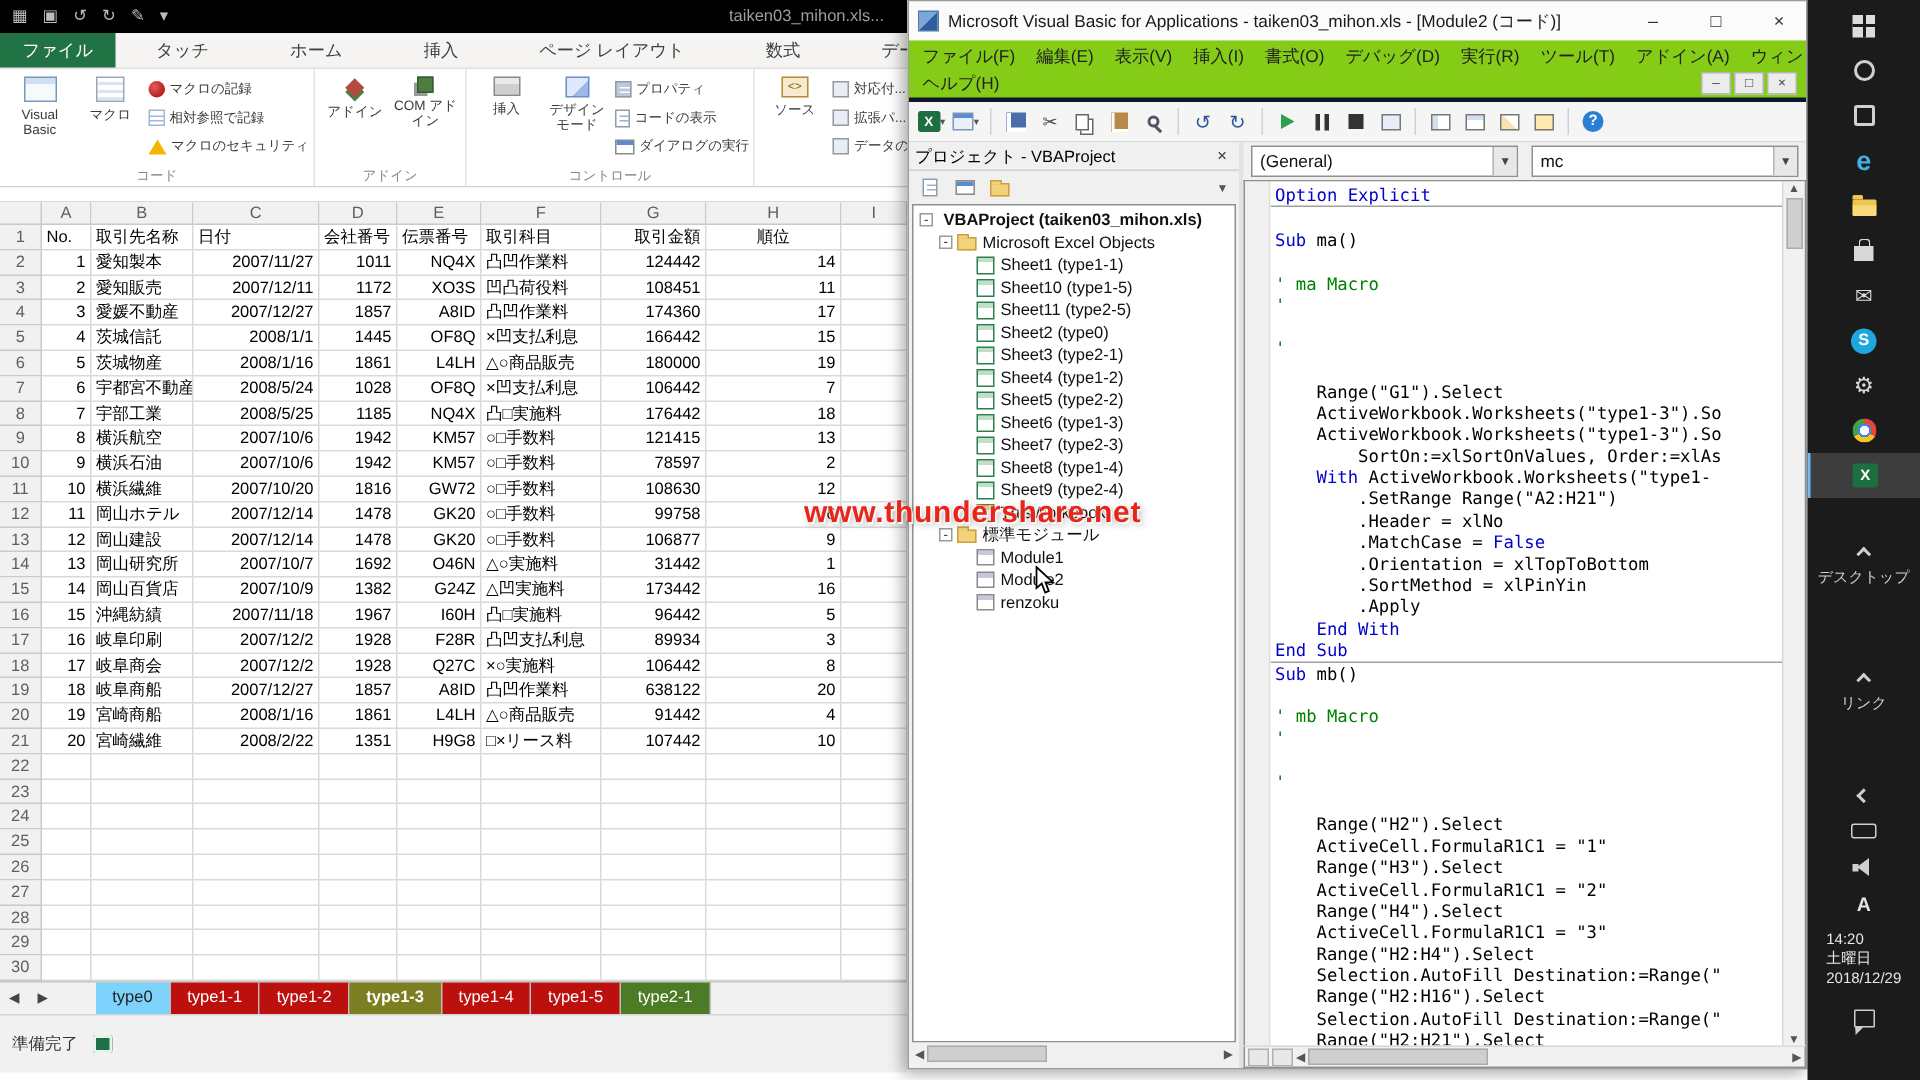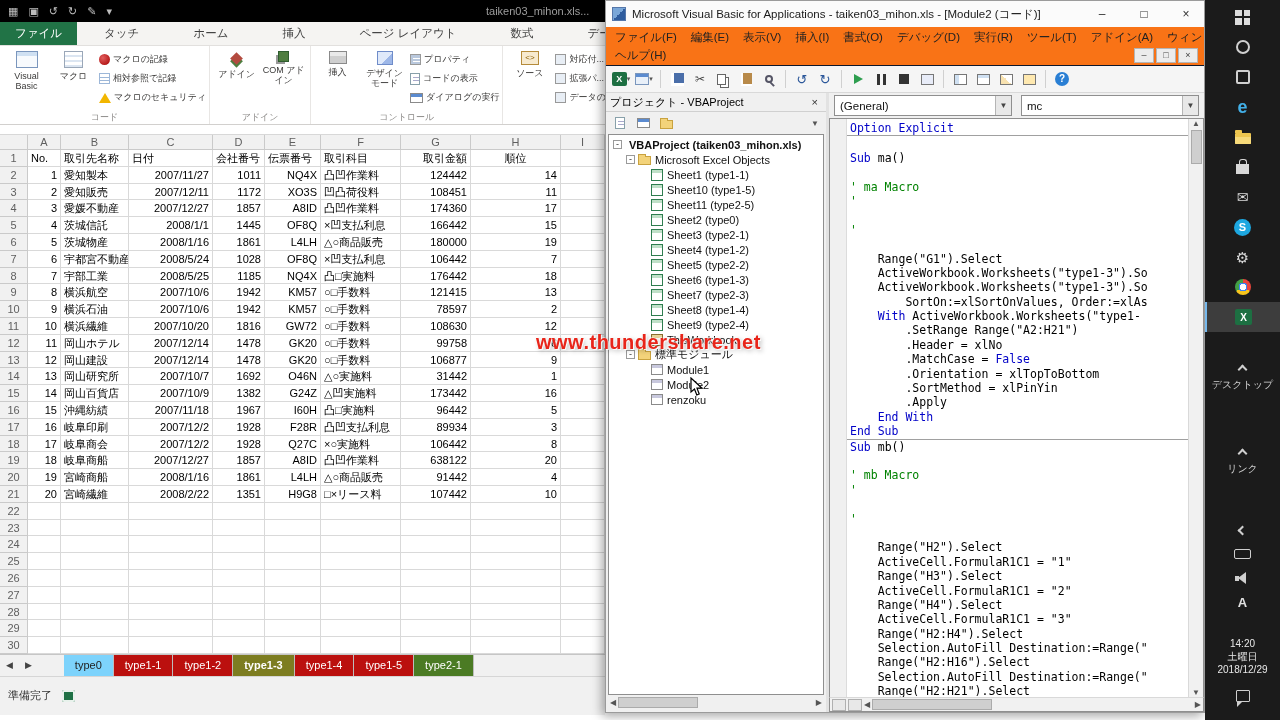--- a/index.html
+++ b/index.html
@@ -56,21 +56,21 @@
 .sheet-tab.green{background:#4b7b24;color:#fff}
 .xl-status{height:39px;background:#f1f1f1;border-top:1px solid #d6d6d6;display:flex;align-items:center;gap:10px;padding-left:8px;font-size:11px;color:#333}
 .status-macro-icon{width:13px;height:12px;background:#1e7145;border-radius:2px;box-shadow:inset 0 0 0 2px #e8f2ec}
 
 
 #vba{position:absolute;left:605px;top:0;width:600px;height:713px;background:#f0f0f0;border:1px solid #9b9b9b;box-shadow:-3px 3px 10px rgba(0,0,0,.35);display:flex;flex-direction:column;z-index:10}
 .vba-titlebar{height:26px;background:#fbfbfb;display:flex;align-items:center;padding-left:6px;font-size:11.5px;color:#1a1a1a;gap:6px;flex:none}
 .vb-appicon{width:14px;height:14px;background:linear-gradient(135deg,#7aa7d8 0 50%,#2f5d9e 50%);border:1px solid #5577aa}
 .vba-title{flex:1;white-space:nowrap;overflow:hidden}
 .wbtn{width:36px;height:26px;display:flex;align-items:center;justify-content:center;font-size:12px;color:#333}
-.vba-menubar{background:#f97316;font-size:11.5px;color:#222;padding:1px 2px;border-bottom:1px solid #0f172a;flex:none}
+.vba-menubar{background:#84cc16;font-size:11.5px;color:#222;padding:1px 2px;border-bottom:3px solid #0f172a;flex:none}
 .menu-row{display:flex;align-items:center;height:18px}
 .menu-item{padding:0 7px;white-space:nowrap}
 .child-btns{margin-left:auto;display:flex;gap:2px;padding-right:4px}
 .cbtn{width:20px;height:15px;border:1px solid #b5b5b5;background:#ececec;font-size:9px;display:flex;align-items:center;justify-content:center;color:#444}
 .vba-toolbar{height:27px;background:#f5f5f5;border-bottom:1px solid #d9d9d9;display:flex;align-items:center;padding-left:5px;gap:3px;flex:none}
 .tbtn{height:20px;min-width:20px;display:flex;align-items:center;justify-content:center}
 .tsep{width:1px;height:18px;background:#d0d0d0;margin:0 3px}
 .dd-mini{font-size:7px;color:#555}
 
 .excel-view-icon{width:15px;height:14px;background:#1d6f42;border-radius:2px;color:#fff;font-size:9px;font-weight:bold;text-align:center;line-height:14px}
@@ -128,21 +128,21 @@
 .code-hscroll{height:15px;background:#f1f1f1;display:flex;align-items:center;font-size:8px;color:#555;gap:2px;padding:0 2px;flex:none;border:1px solid #8f8f8f;border-top:1px solid #d9d9d9}
 .view-btn{width:14px;height:12px;border:1px solid #b0b0b0;background:#e8e8e8}
 
 
 #taskbar{position:absolute;right:0;top:0;width:75px;height:720px;background:#1b1b1b;display:flex;flex-direction:column;align-items:center;color:#e4e4e4;z-index:20}
 .tb-item{width:75px;height:30px;display:flex;align-items:center;justify-content:center;flex:none}
 .tb-item.active{background:#3d3d3d;border-left:2px solid #76b9ed}
 .tb-sec{display:flex;flex-direction:column;align-items:center;gap:5px;flex:none}
 .tb-label{font-size:10px;color:#cfcfcf;white-space:nowrap}
 .tb-mini{height:24px;width:75px;display:flex;align-items:center;justify-content:center;flex:none}
-.tb-clock{font-size:10px;text-align:center;line-height:13px;margin-top:23px;color:#e8e8e8;flex:none}
+.tb-clock{font-size:10px;text-align:left;line-height:13px;margin-top:6px;color:#e8e8e8;flex:none}
 .windows-logo-icon{width:15px;height:15px;background:linear-gradient(#1b1b1b,#1b1b1b) 6.5px 0/2px 100% no-repeat,linear-gradient(#1b1b1b,#1b1b1b) 0 6.5px/100% 2px no-repeat,#dcdcdc}
 .cortana-icon{width:14px;height:14px;border:2px solid #d0d0d0;border-radius:50%}
 .task-view-icon{width:14px;height:14px;border:2px solid #d0d0d0;border-radius:2px}
 .edge-icon{font-size:18px;font-weight:bold;color:#42b0e8;line-height:1}
 .explorer-icon{width:16px;height:11px;background:#eec64f;border-radius:1px;position:relative;margin-top:3px;box-shadow:inset 0 -7px 0 #f7da7a}
 .explorer-icon::before{content:"";position:absolute;top:-3px;left:0;width:7px;height:3px;background:#eec64f;border-radius:1px 1px 0 0}
 .store-icon{width:13px;height:10px;background:#d8d8d8;position:relative;margin-top:4px}
 .store-icon::before{content:"";position:absolute;top:-5px;left:3px;width:6px;height:5px;border:1.5px solid #d8d8d8;border-bottom:none;border-radius:3px 3px 0 0}
 .mail-icon{font-size:14px;color:#dcdcdc;line-height:1}
 .skype-icon{width:17px;height:17px;border-radius:50%;background:#1da7e0;color:#fff;font-size:11px;font-weight:bold;display:flex;align-items:center;justify-content:center}

